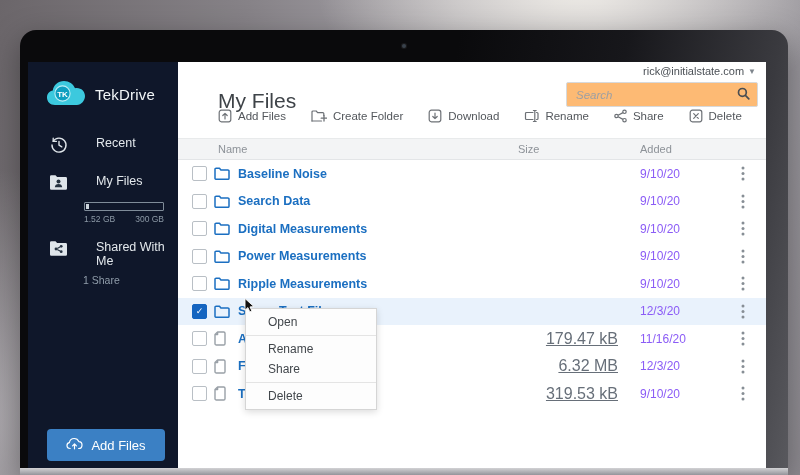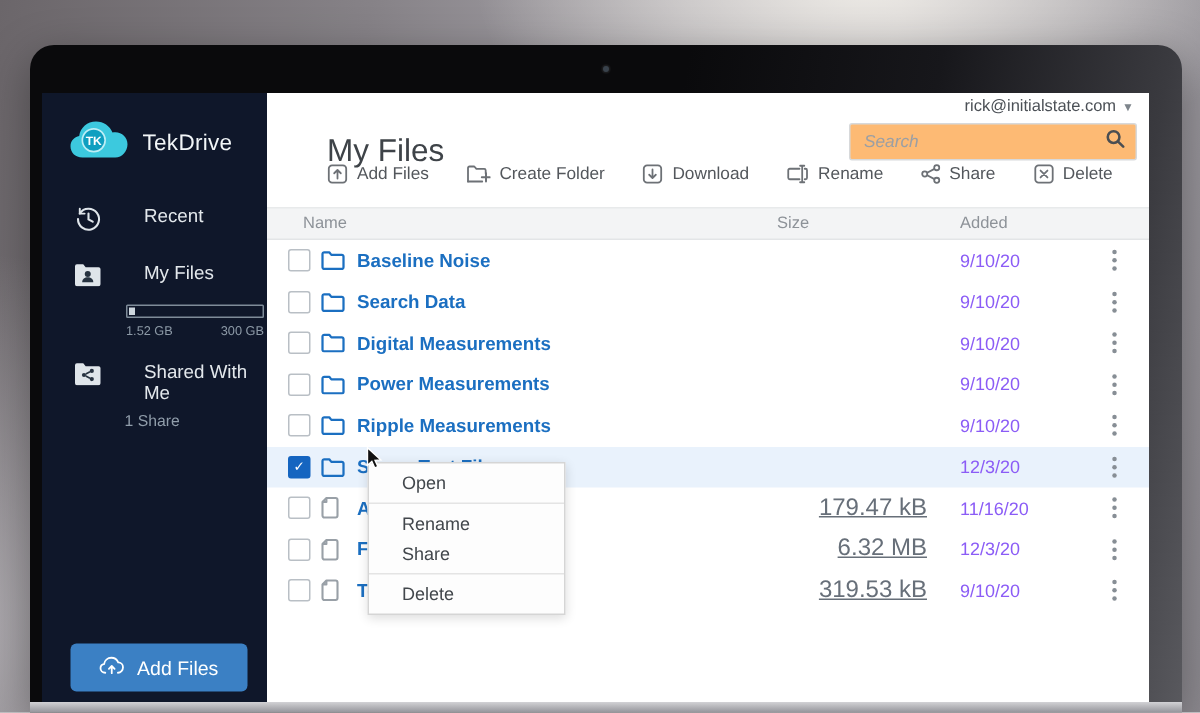--- a/index.html
+++ b/index.html
@@ -20,21 +20,21 @@
   .base{position:absolute;left:0;bottom:0;width:100%;height:7px;background:linear-gradient(#d2d2d5,#94949a);}
   .screen{position:absolute;left:8px;top:32px;width:738px;height:406px;background:#fff;display:flex;overflow:hidden;}
 
   
   .sidebar{width:150px;background:#0f172a;color:#e3e8ec;position:relative;flex:0 0 150px;}
   .logo-row{display:flex;align-items:center;gap:9px;padding:17px 0 0 18px;}
   .brand{font-size:15px;font-weight:400;letter-spacing:.2px;color:#f2f6f8;}
   .nav{margin-top:16px;}
   .nav-item{display:flex;gap:28px;padding:10px 0 10px 21px;font-size:12.5px;cursor:default;}
   .nav-item .ni{width:19px;display:flex;justify-content:center;}
-  .storage{margin:2px 2px 6px 56px;}
+  .storage{margin:2px 14px 6px 56px;}
   .sbar{height:7px;border:1px solid #7f8c99;border-radius:1px;position:relative;background:transparent;}
   .sfill{position:absolute;left:1px;top:1px;bottom:1px;background:#cdd6de;}
   .slabels{display:flex;justify-content:space-between;font-size:8.5px;color:#8c99a6;margin-top:3px;}
   .subline{margin:-4px 0 0 55px;font-size:10.5px;color:#909daa;padding-bottom:6px;}
   .addfiles{position:absolute;left:19px;right:13px;bottom:7px;height:32px;border:none;border-radius:4px;
     background:#3b80c4;color:#fff;font-size:13px;font-family:inherit;display:flex;align-items:center;justify-content:center;gap:8px;cursor:pointer;}
 
   
   .main{flex:1;position:relative;background:#fff;color:#4b5056;}
   .account{position:absolute;top:3px;right:10px;font-size:11px;color:#4b5056;display:flex;align-items:center;gap:4px;}
@@ -42,21 +42,21 @@
   .title{position:absolute;left:40px;top:13px;font-size:21px;font-weight:500;color:#3e4348;}
   .search{position:absolute;top:20px;right:8px;width:176px;height:23px;border:1px solid #d7d9db;border-radius:2px;background:#fdba74;display:flex;align-items:center;padding:0 7px;}
   .search input{flex:1;border:none;outline:none;background:transparent;font-size:11.5px;font-style:italic;color:#6a6f75;font-family:inherit;min-width:0;}
   .search input::placeholder{color:#9b9fa4;font-style:italic;}
   .toolbar{position:absolute;left:40px;top:47px;display:flex;gap:25px;}
   .tbtn{display:flex;align-items:center;gap:6px;font-size:11.5px;color:#53575c;cursor:pointer;white-space:nowrap;}
 
   .table{position:absolute;top:76px;left:0;right:0;bottom:0;}
   .thead{height:20px;background:#f3f4f5;border-top:1px solid #e8eaeb;border-bottom:1px solid #e3e5e7;
     display:grid;grid-template-columns:1fr 100px 22px 80px 46px;align-items:center;
-    padding-left:24px;font-size:11px;color:#8d9298;}
+    padding-left:40px;font-size:11px;color:#8d9298;}
   .thead .h-size{text-align:left;}
   .row{display:grid;grid-template-columns:22px 24px 1fr 100px 22px 80px 46px;align-items:center;height:27.5px;padding-left:14px;}
   .row.selected{background:#e9f2fc;}
   .cb{width:13px;height:13px;border:1px solid #b9bfc5;border-radius:2px;background:#fff;display:flex;align-items:center;justify-content:center;}
   .cb.checked{background:#1565c0;border-color:#1565c0;color:#fff;font-size:9px;line-height:1;}
   .cb.checked::after{content:"✓";}
   .ric{display:flex;align-items:center;}
   .rname{font-size:12.5px;font-weight:700;color:#1b6fc1;white-space:nowrap;overflow:hidden;}
   .rsize{font-size:16px;color:#676f79;text-align:right;text-decoration:underline;}
   .radded{font-size:12px;color:#8b5cf6;}

